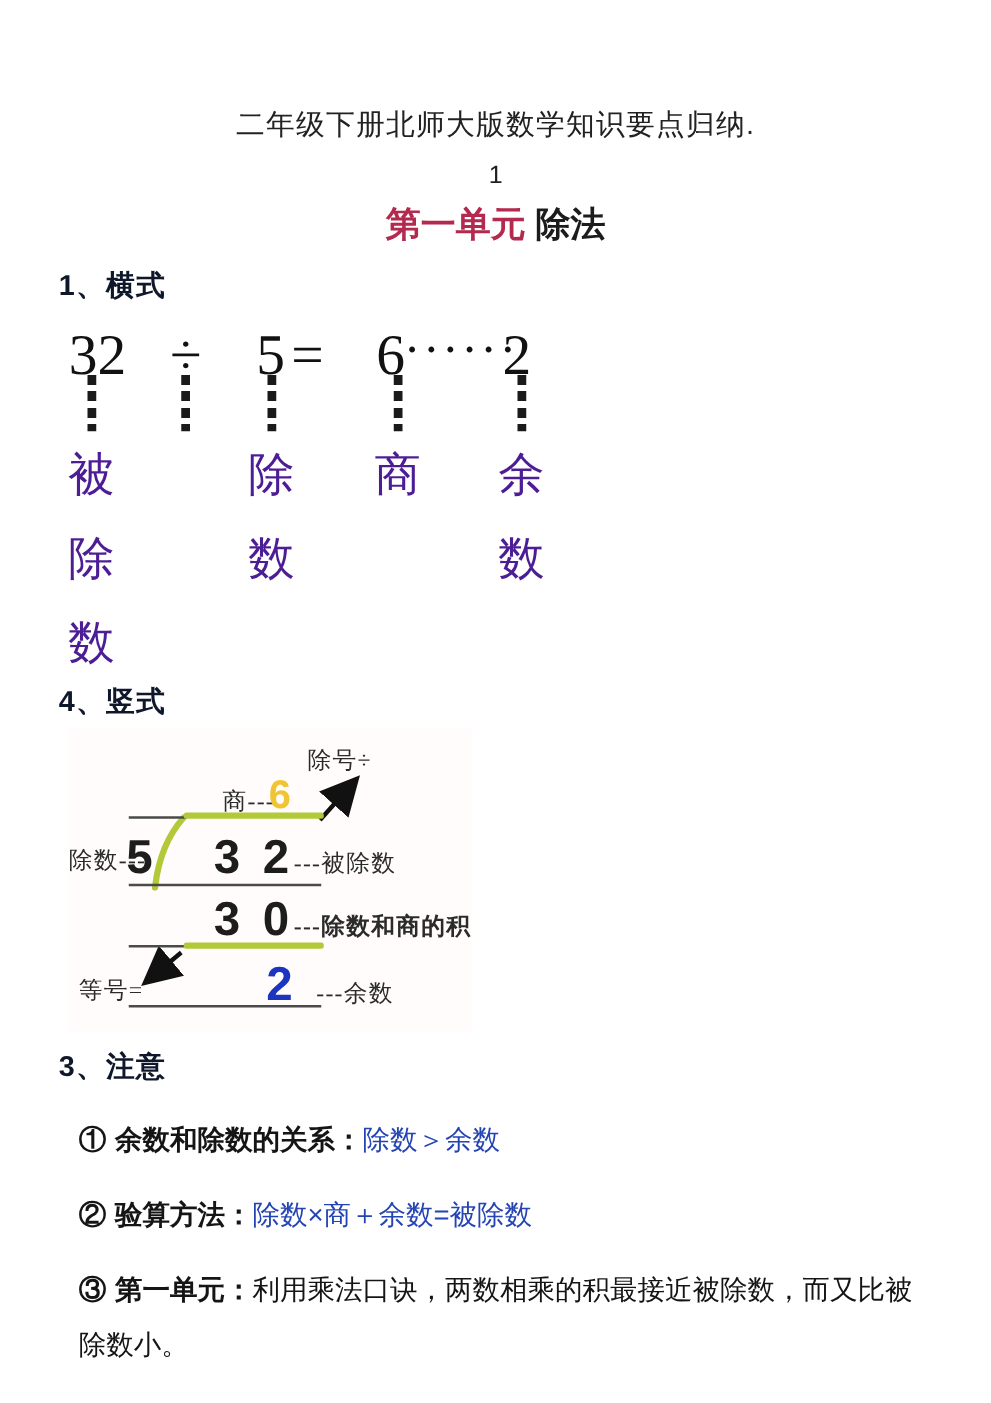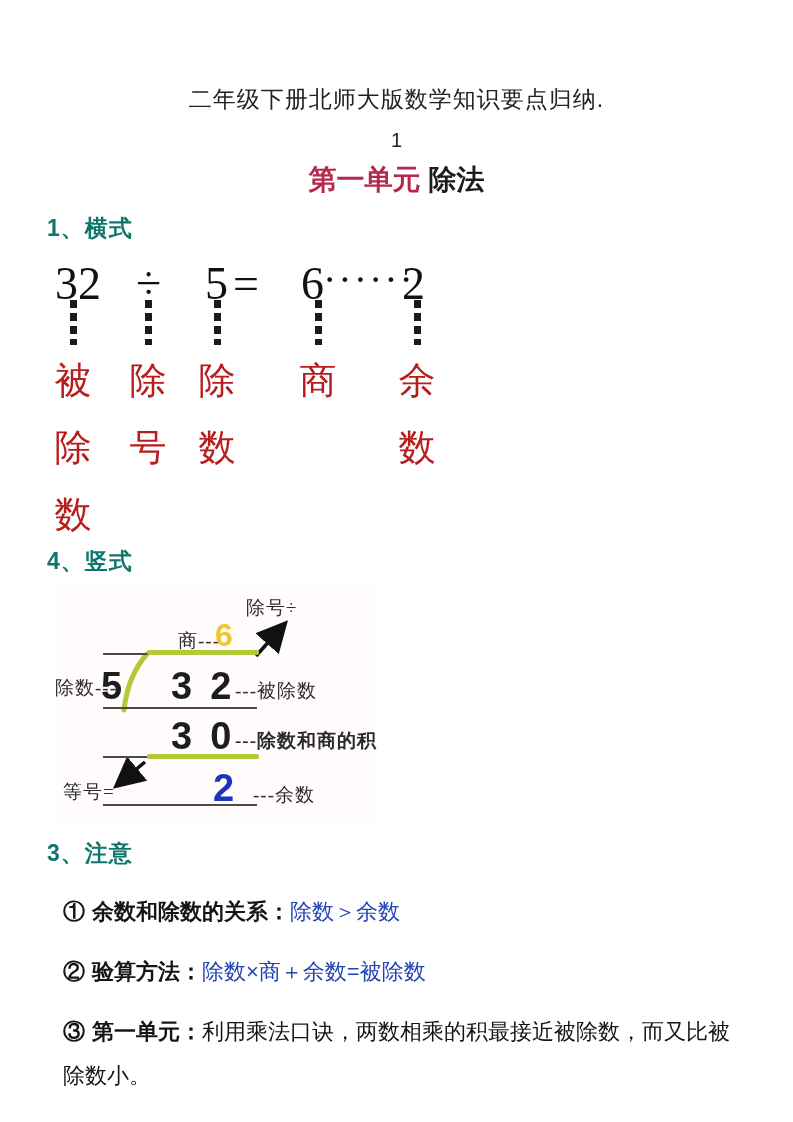--- a/index.html
+++ b/index.html
@@ -15,21 +15,21 @@
   .center { left: 0; width: 793px; text-align: center; }
 
   
   .doc-title { top: 84px; font-size: 23px; font-weight: 500; letter-spacing: 1px; color: #222; }
   .page-num  { top: 129px; font-size: 20px; }
   .unit-line { top: 161px; font-size: 28px; font-weight: bold; }
   .red   { color: #b32a4e; }
   .black { color: #1c1c1c; }
 
   
-  .sec-heading { left: 47px; font-size: 23px; font-weight: bold; color: #0f766e; letter-spacing: 1px; }
+  .sec-heading { left: 47px; font-size: 23px; font-weight: bold; color: #0f172a; letter-spacing: 1px; }
   .sec1 { top: 213px; }
   .sec2 { top: 546px; }
   .sec3 { top: 838px; }
 
   
   .expr { top: 258px; left: 0; width: 793px; height: 56px; font-family: "Liberation Serif", serif; font-size: 46px; color: #111; }
   .expr span { position: absolute; top: 0; line-height: 52px; }
   .e-dividend { left: 55px; }
   .e-op       { left: 136px; }
   .e-divisor  { left: 205px; }
@@ -41,21 +41,21 @@
   
   .term-col { position: absolute; top: 300px; width: 44px; text-align: center; }
   .tc1 { left: 51px; }  .tc2 { left: 126px; } .tc3 { left: 195px; }
   .tc4 { left: 296px; } .tc5 { left: 395px; }
   .vdash {
     width: 7px; height: 45px; margin: 0 auto 2px auto;
     background: repeating-linear-gradient(to bottom, #1a1a1a 0 8px, transparent 8px 13px);
   }
   .term-label {
     font-family: "Liberation Serif", serif;
-    font-size: 37px; line-height: 67px; color: #b91c1c;
+    font-size: 37px; line-height: 67px; color: #4c1d95;
     word-break: break-all;
   }
 
   
   .diagram { left: 55px; top: 583px; width: 322px; height: 242px; background: #fffcfb; }
   .diagram .d { position: absolute; white-space: nowrap; }
   .d-note { font-family: "Liberation Serif", serif; font-size: 19px; color: #2b2b2b; letter-spacing: 1px; }
   .d-big  { font-size: 38px; font-weight: bold; color: #1d1d1d; line-height: 38px; }
   .d-spaced { letter-spacing: 18px; }
   .d-yellow { color: #f0c433; font-size: 32px; line-height: 32px; }
@@ -92,21 +92,20 @@
   <span class="e-dots">······</span>
   <span class="e-rem">2</span>
 </div>
 
 <div class="term-col tc1">
   <div class="vdash"></div>
   <div class="term-label">被除数</div>
 </div>
 <div class="term-col tc2">
   <div class="vdash"></div>
-  <div class="term-label">除号</div>
 </div>
 <div class="term-col tc3">
   <div class="vdash"></div>
   <div class="term-label">除数</div>
 </div>
 <div class="term-col tc4">
   <div class="vdash"></div>
   <div class="term-label">商</div>
 </div>
 <div class="term-col tc5">

